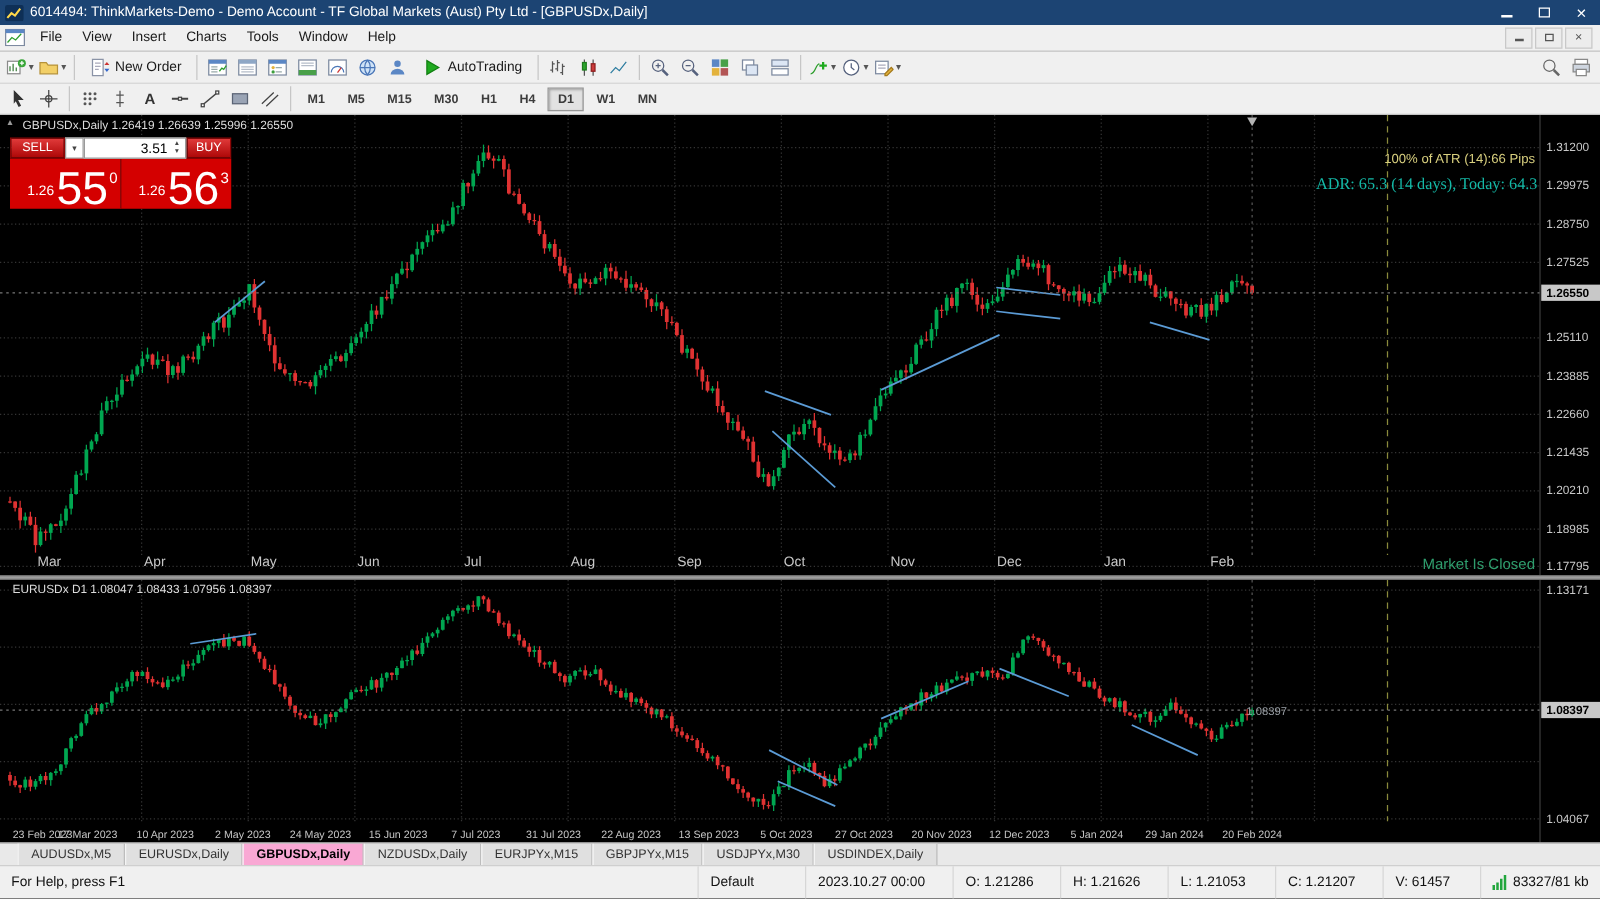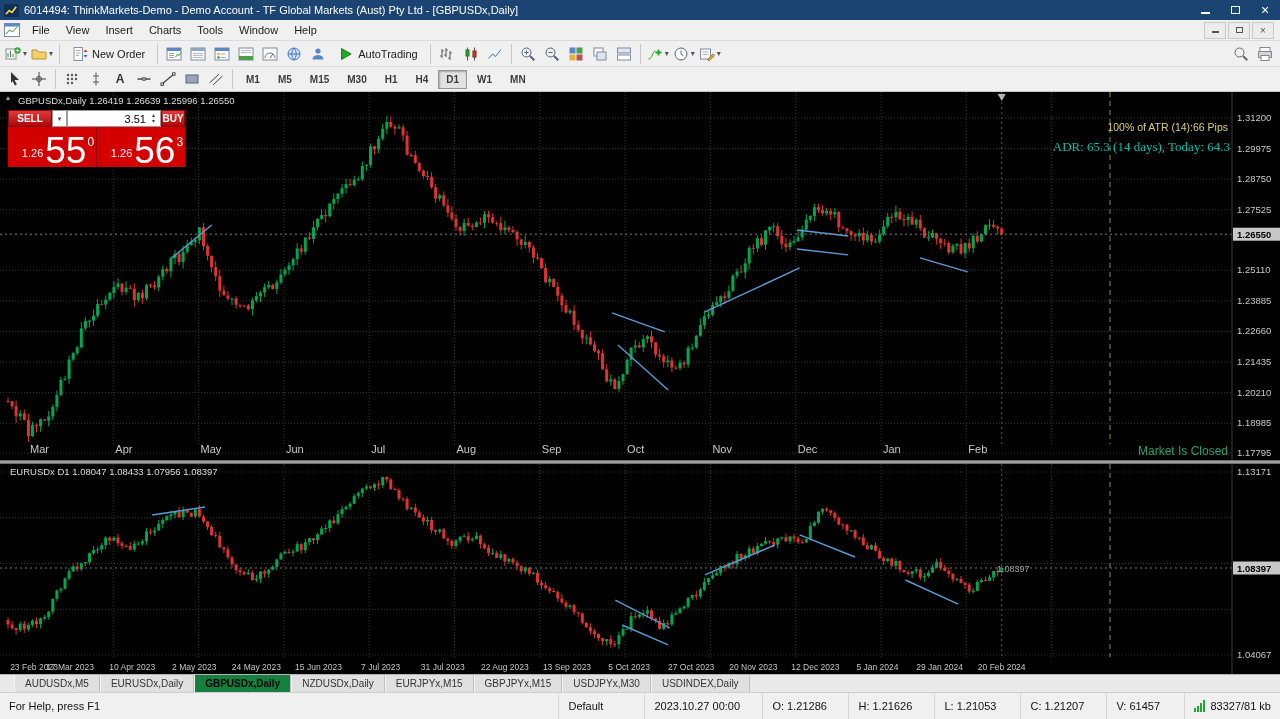--- a/index.html
+++ b/index.html
@@ -57,23 +57,23 @@
   .ohlc-label.sub{left:10px;top:2px}
   .ann{position:absolute;white-space:nowrap;text-align:right}
   .ann-atr{top:29px;right:52px;font-size:10.5px}
   .ann-adr{top:47px;right:50px;font-size:13px;font-family:"Liberation Serif",serif}
   .ann-mc{bottom:2px;right:52px;font-size:12px;font-family:Liberation Sans, sans-serif}
   .price-tag-sub{position:absolute;top:100px;left:997px;font-size:9px;color:#9aa0a6}
 
   
   .trade-panel{position:absolute;top:18px;left:8px;width:177px;font-family:"Liberation Sans",sans-serif}
   .tp-row1{display:flex;height:17px}
-  .tp-sell,.tp-buy{background:linear-gradient(#e03a3a,#ad0707);color:#fff;font-size:10px;font-weight:bold;
+  .tp-sell,.tp-buy{background:linear-gradient(#e03a3a,#ad0707);color:#fff;font-size:10px;font-weight:normal;
     display:flex;align-items:center;justify-content:center;border:1px solid #8c0606}
-  .tp-sell{width:44px}.tp-buy{width:24px}
+  .tp-sell{width:44px}.tp-buy{width:36px}
   .tp-dd{width:15px;background:#fff;border:1px solid #9a9a9a;display:flex;align-items:center;justify-content:center;
     font-size:7px;color:#444}
   .tp-vol{flex:1;background:#fff;border:1px solid #9a9a9a;position:relative;display:flex;align-items:center;
     justify-content:flex-end;padding-right:14px;font-size:11px;color:#000}
   .tp-spin{position:absolute;right:1px;top:0;bottom:0;width:11px;display:flex;flex-direction:column;
     align-items:center;justify-content:center;line-height:0.9}
   .tp-spin span{font-size:6px;color:#444}
   .tp-row2{display:flex;height:40px}
   .tp-price{flex:1;background:#d40000;color:#fff;display:flex;align-items:flex-end;justify-content:center;
     padding-bottom:4px}
@@ -86,21 +86,21 @@
   .grid line{stroke:#343434;stroke-dasharray:1,2}
   .axis text{fill:#c8c8c8;font-size:9.5px}
   .xlab{fill:#c8c8c8;font-size:11px}
   .dlab{fill:#c4c4c4;font-size:8.5px}
 
   
   .tabbar{position:absolute;top:674px;left:0;right:0;height:18px;background:#e9e9e9;border-top:1px solid #b3b3b3;
     display:flex;align-items:stretch;font-size:10px;color:#333;padding-left:14px}
   .tab{display:flex;align-items:center;padding:0 10px;background:#e0e0e0;border-right:1px solid #bdbdbd;
     border-left:1px solid #f4f4f4;white-space:nowrap}
-  .tab.active{background:#15803d;color:#000;font-weight:bold}
+  .tab.active{background:#f9a8d4;color:#000;font-weight:bold}
 
   
   .statusbar{position:absolute;top:692px;left:0;right:0;height:27px;background:#f0f0f0;border-top:1px solid #cfcfcf;
     display:flex;align-items:stretch;font-size:11px;color:#111}
   .sb-seg{display:flex;align-items:center;padding:0 9px;border-right:1px solid #d6d6d6;white-space:nowrap}
   .sb-help{flex:1}
   .sb-fix{min-width:86px}
   .sb-kb{border-right:none;margin-left:auto;gap:5px}
   .signal{display:flex;align-items:flex-end;gap:1px;height:12px}
   .signal i{display:block;width:2px;background:#21a63c}

